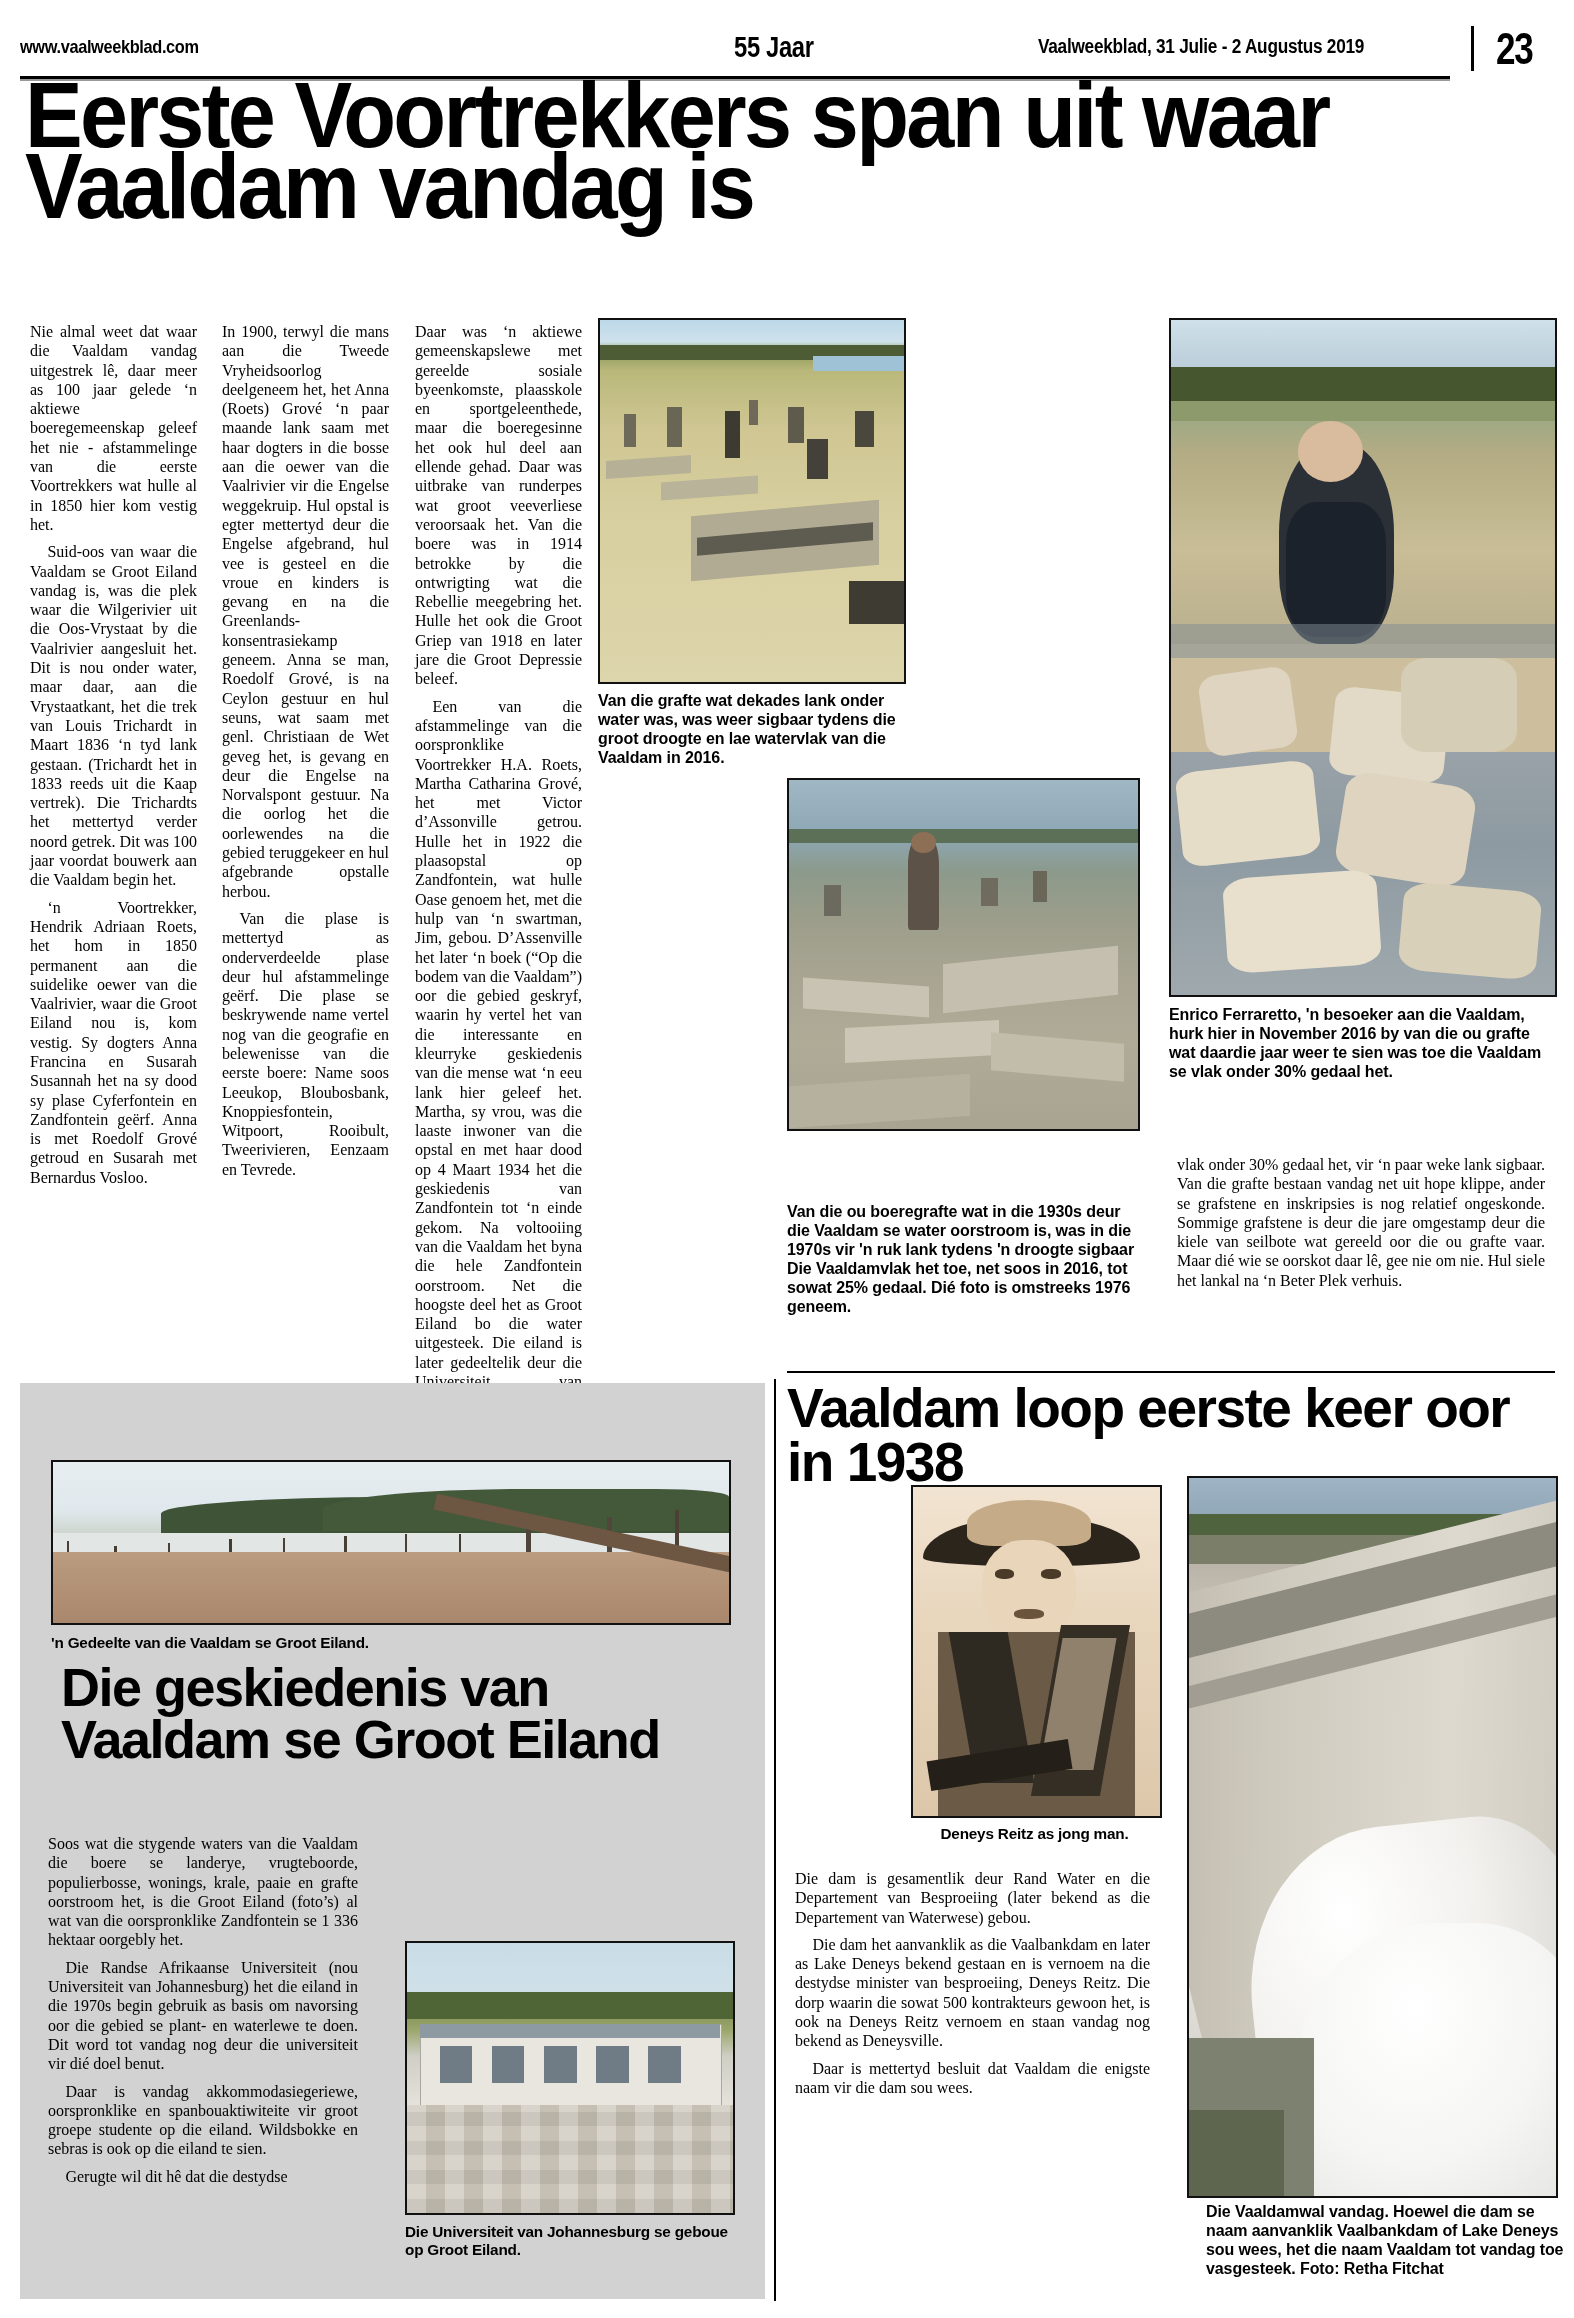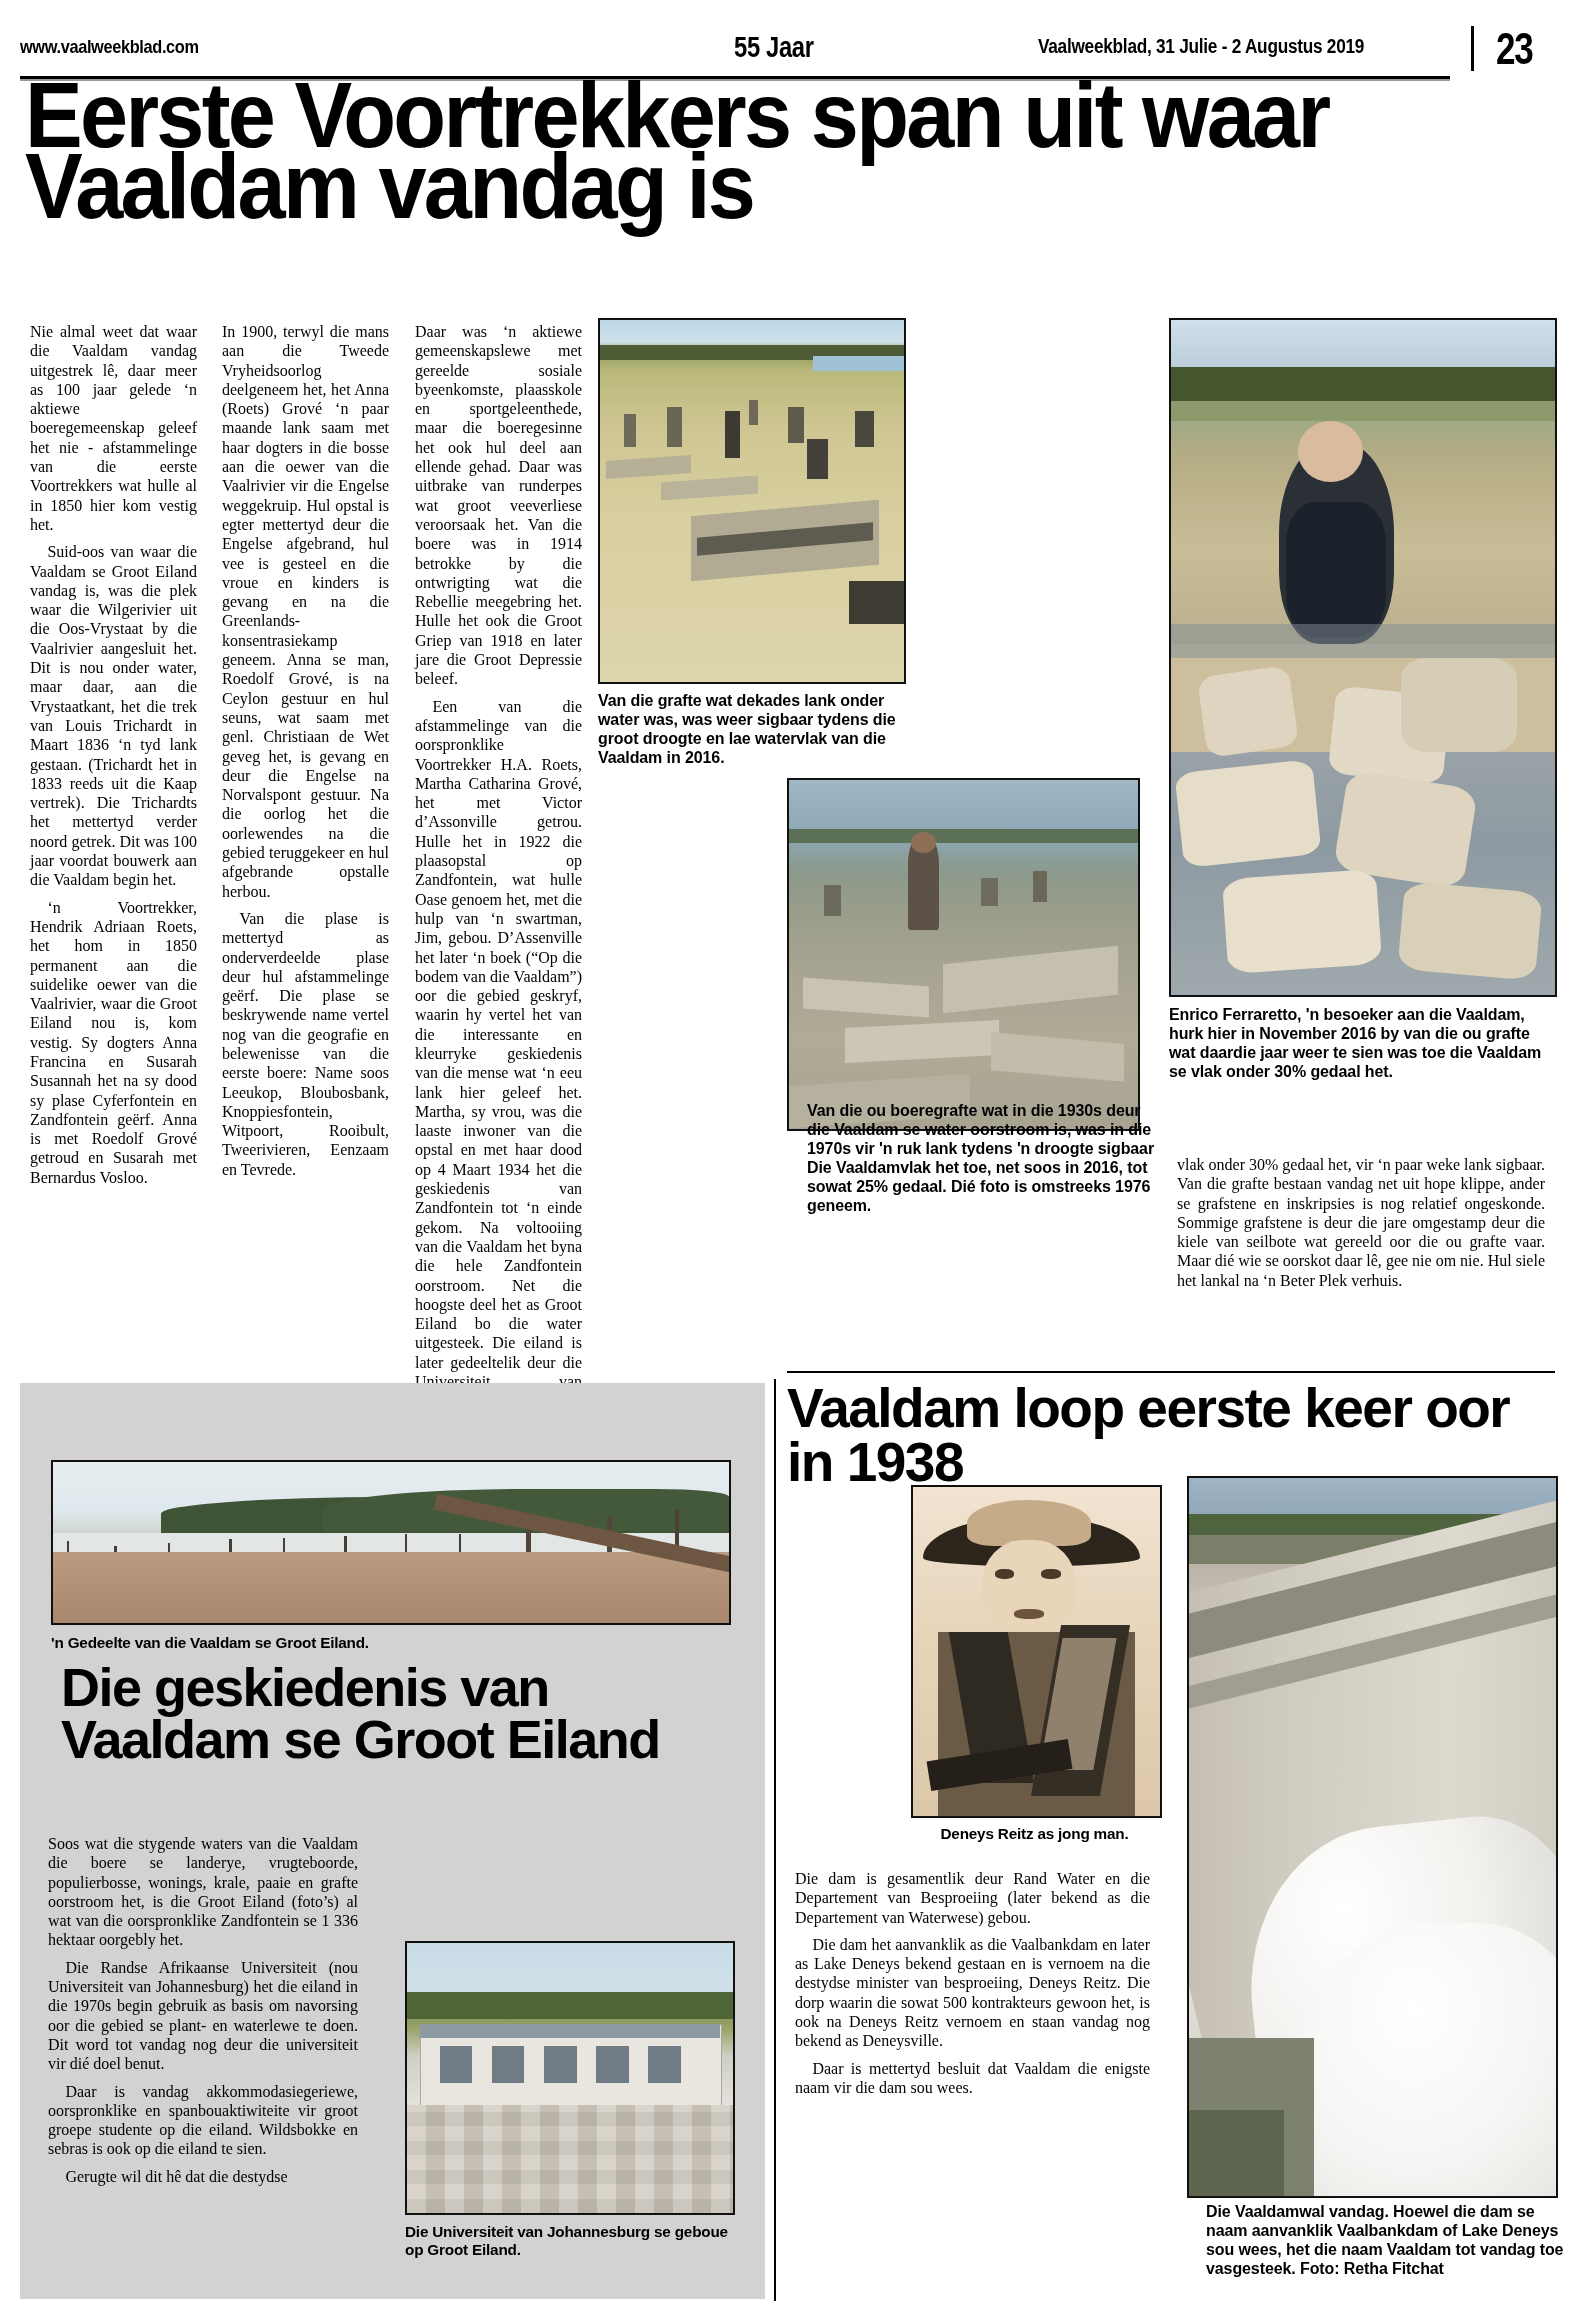--- a/index.html
+++ b/index.html
@@ -125,21 +125,21 @@
       <div style="position:absolute;left:10%;top:30%;width:5%;height:9%;background:#6c6a5e;"></div>
       <div style="position:absolute;left:55%;top:28%;width:5%;height:8%;background:#6f6c5f;"></div>
       <div style="position:absolute;left:70%;top:26%;width:4%;height:9%;background:#6a6759;"></div>
       <div style="position:absolute;left:44%;top:50%;width:50%;height:14%;background:#c4bfae;transform:skewY(-6deg);"></div>
       <div style="position:absolute;left:4%;top:58%;width:36%;height:9%;background:#c8c3b2;transform:skewY(4deg);"></div>
       <div style="position:absolute;left:16%;top:70%;width:44%;height:10%;background:#cbc6b5;transform:skewY(-3deg);"></div>
       <div style="position:absolute;left:58%;top:74%;width:38%;height:11%;background:#c2bdab;transform:skewY(5deg);"></div>
       <div style="position:absolute;left:0%;top:86%;width:52%;height:12%;background:#b6b19f;transform:skewY(-4deg);"></div>
     </div>
   </div>
-  <div class="cap" style="position:absolute;left:787px;top:1101px;width:349px;margin-left:20px;">Van die ou boeregrafte wat in die 1930s deur die Vaaldam se water oorstroom is, was in die 1970s vir 'n ruk lank tydens 'n droogte sigbaar Die Vaaldamvlak het toe, net soos in 2016, tot sowat 25% gedaal. Dié foto is omstreeks 1976 geneem.</div>
+  <div class="cap" style="position:absolute;left:787px;top:1202px;width:349px;">Van die ou boeregrafte wat in die 1930s deur die Vaaldam se water oorstroom is, was in die 1970s vir 'n ruk lank tydens 'n droogte sigbaar Die Vaaldamvlak het toe, net soos in 2016, tot sowat 25% gedaal. Dié foto is omstreeks 1976 geneem.</div>
 
   <div class="col" style="left:1169px;top:1147px;width:384px;height:218px;">
     <div id="m4">
         <p class="first">vlak onder 30% gedaal het, vir ‘n paar weke lank sigbaar. Van die grafte bestaan vandag net uit hope klippe, ander se grafstene en inskripsies is nog relatief ongeskonde. Sommige grafstene is deur die jare omgestamp deur die kiele van seilbote wat gereeld oor die ou grafte vaar. Maar dié wie se oorskot daar lê, gee nie om nie. Hul siele het lankal na ‘n Beter Plek verhuis.</p>
       </div>
   </div>
 
   <div class="hl-sec" style="position:absolute;left:787px;top:1381px;width:771px;font-size:55px;line-height:54px;">Vaaldam loop eerste keer oor in 1938</div>
 
   <div class="photo" style="left:911px;top:1485px;width:247px;height:329px;">

